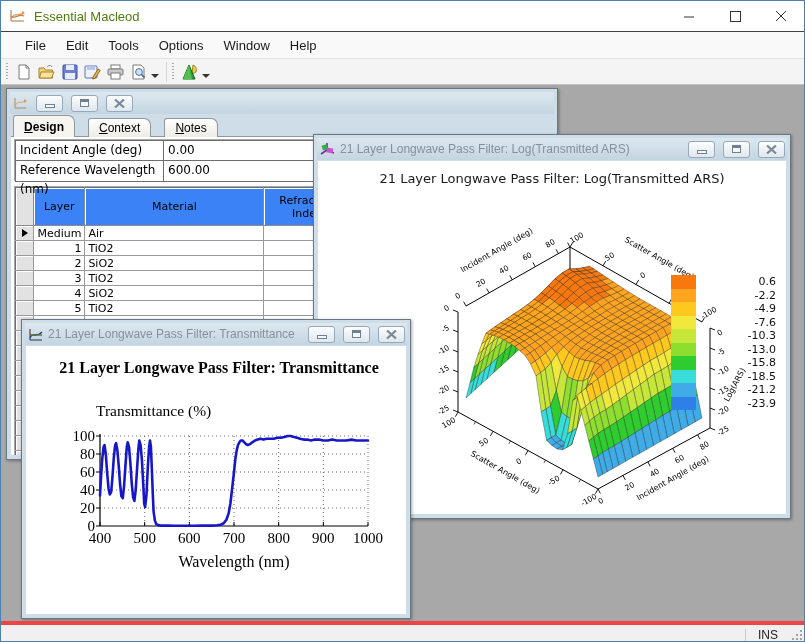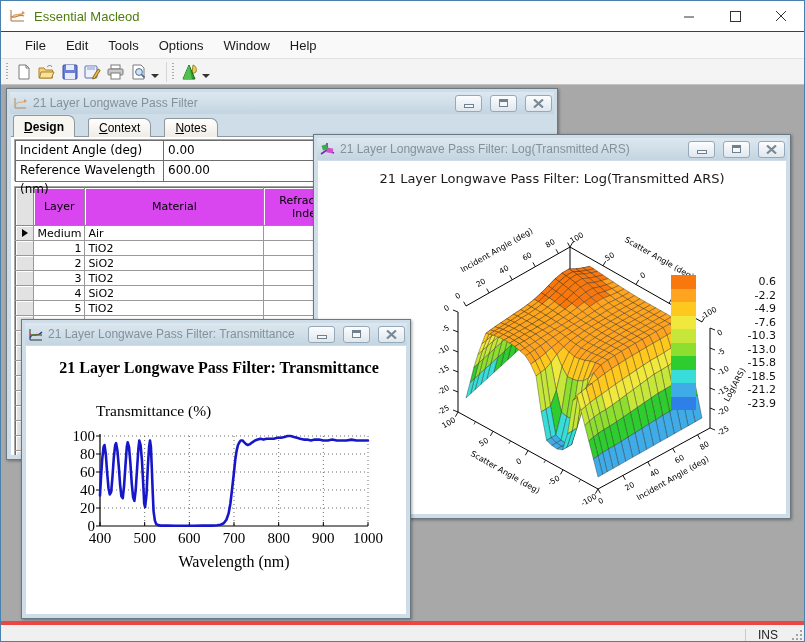--- a/index.html
+++ b/index.html
@@ -67,21 +67,21 @@
   .formgrid{display:grid;grid-template-columns:148px 1fr;margin:3px 0 0 4px;width:534px;
             border:1px solid #6e6e6e;box-shadow:-1px -1px 0 #a7a7a7;background:#fff;
             font-family:"DejaVu Sans",sans-serif;font-size:12px;}
   .fcell{height:20px;line-height:19px;padding-left:4px;background:#fff;color:#000;}
   .fcell.lab{border-right:1px solid #6e6e6e;}
   .fcell.r0{border-bottom:1px solid #6e6e6e;}
   .dgrid{margin:5px 0 0 4px;width:336px;border:1px solid #6e6e6e;box-shadow:-1px -1px 0 #a7a7a7;
          background:#fff;font-family:"DejaVu Sans",sans-serif;font-size:11px;border-collapse:collapse;}
   .dgrid td{border-right:1px solid #9a9a9a;border-bottom:1px solid #9a9a9a;padding:0 3px;height:15px;
             color:#000;white-space:nowrap;overflow:hidden;}
-  .dgrid .hdr td{background:#d946ef;text-align:center;height:38px;font-size:11px;
+  .dgrid .hdr td{background:#3b82f6;text-align:center;height:38px;font-size:11px;
                  border-right:1px solid #8c8c8c;border-bottom:1px solid #8c8c8c;
                  box-shadow:inset 1px 1px 0 #ffffff;}
   .dgrid td.selc{background:#e2e2e2;box-shadow:inset 1px 1px 0 #ffffff;width:18px;padding:0;}
   .dgrid td.num{text-align:right;}
   .sel-arrow{width:0;height:0;border-top:4px solid transparent;border-bottom:4px solid transparent;
              border-left:6px solid #000;margin:0 auto;}
   .col-layer{width:50px;} .col-mat{width:178px;} .col-ref{width:86px;}
 
   
   #plot3d-win{left:312px;top:49px;width:478px;height:385px;z-index:2;}
@@ -194,21 +194,20 @@
 
   <div class="mdi">
 
     <div class="child" id="design-win">
       <div class="ctitle">
         <svg class="cico" viewBox="0 0 15 15">
           <path d="M2 12 V2 M2 12 H13" stroke="#b58a5e" fill="none"></path>
           <path d="M2 10 C5 3,8 9,13 4" stroke="#e0a060" fill="none"></path>
           <path d="M11 3 l3 2 l-3 2" fill="#d89a66"></path>
         </svg>
-        <span class="ctext">21 Layer Longwave Pass Filter</span>
         <div class="cbtn">
             <div class="glyph-min"></div>
           </div>
         <div class="cbtn">
             <div class="glyph-res"></div>
           </div>
         <div class="cbtn">
           <svg width="11" height="9">
               <path d="M1 0.5 L10 8.5 M10 0.5 L1 8.5" stroke="#7b8995" stroke-width="2.2"></path>
             </svg>

